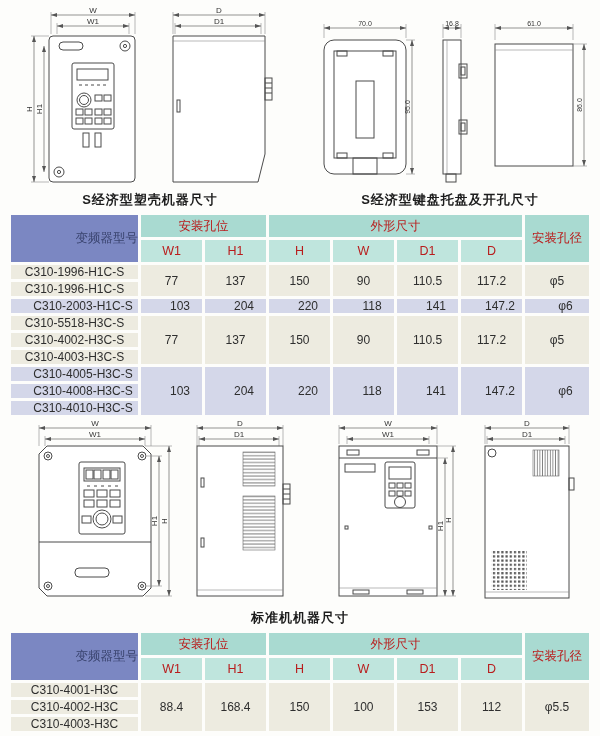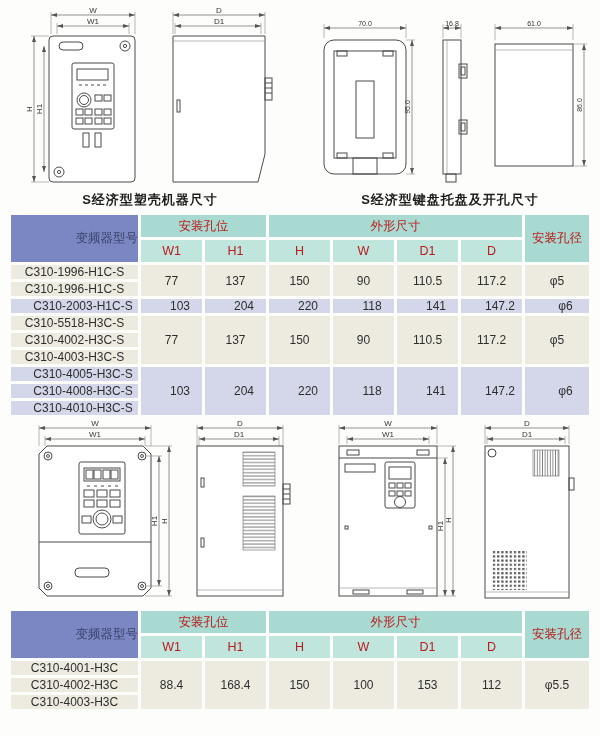--- a/index.html
+++ b/index.html
@@ -442,20 +442,21 @@
         <rect class="lnf" x="14" y="26" width="84" height="152"></rect>
         <circle class="ln" cx="21" cy="33" r="4"></circle>
         <rect x="62" y="30" width="26" height="26" fill="url(#pv)" stroke="#666" stroke-width="0.6"></rect>
         <rect class="ln" x="98" y="58" width="5" height="12"></rect>
         <rect x="20" y="130" width="36" height="40" fill="url(#pd)"></rect>
         <line class="thin" x1="14" y1="172" x2="98" y2="172"></line>
       </svg>
     </div>
   </div>
 
+  <div class="caption center">标准机机器尺寸</div>
 
   <table id="table2">
     <colgroup>
         <col style="width:127px">
         <col style="width:61px">
         <col style="width:61px">
         <col style="width:61px">
         <col style="width:61px">
         <col style="width:61px">
         <col style="width:61px">

